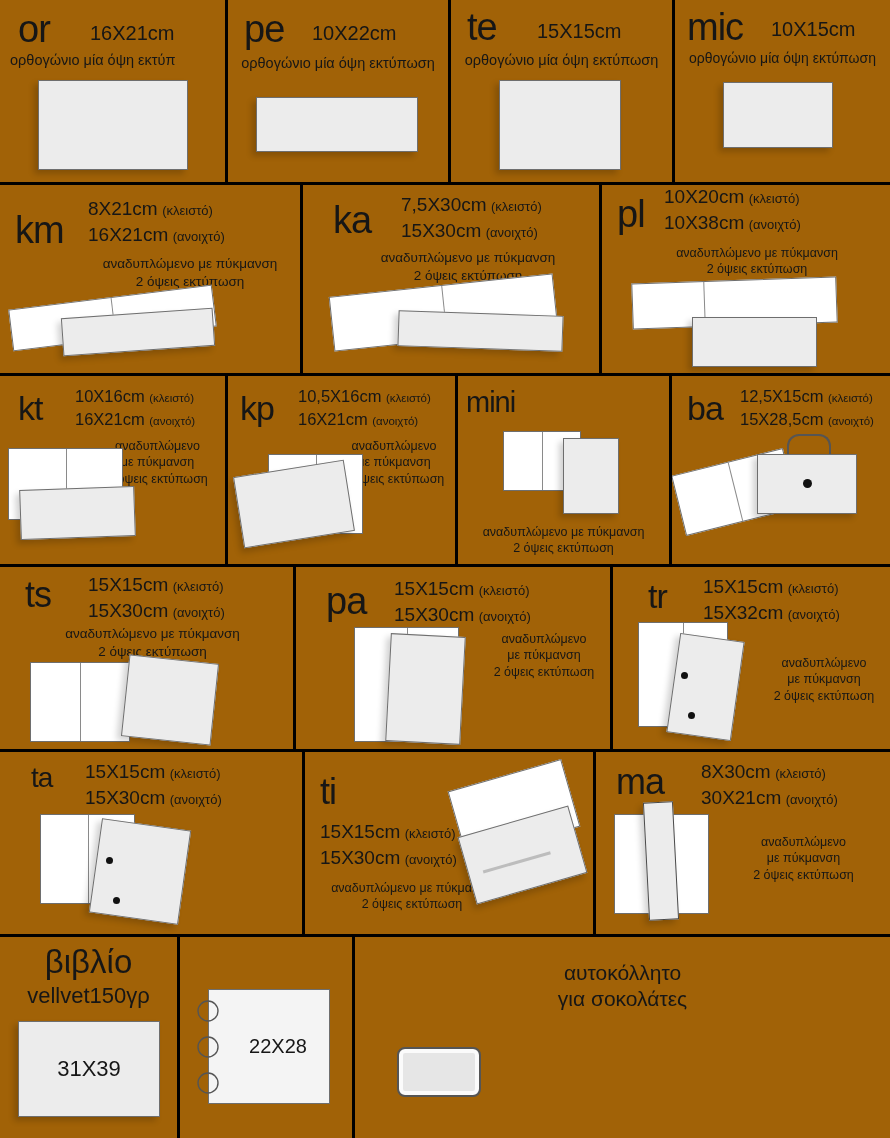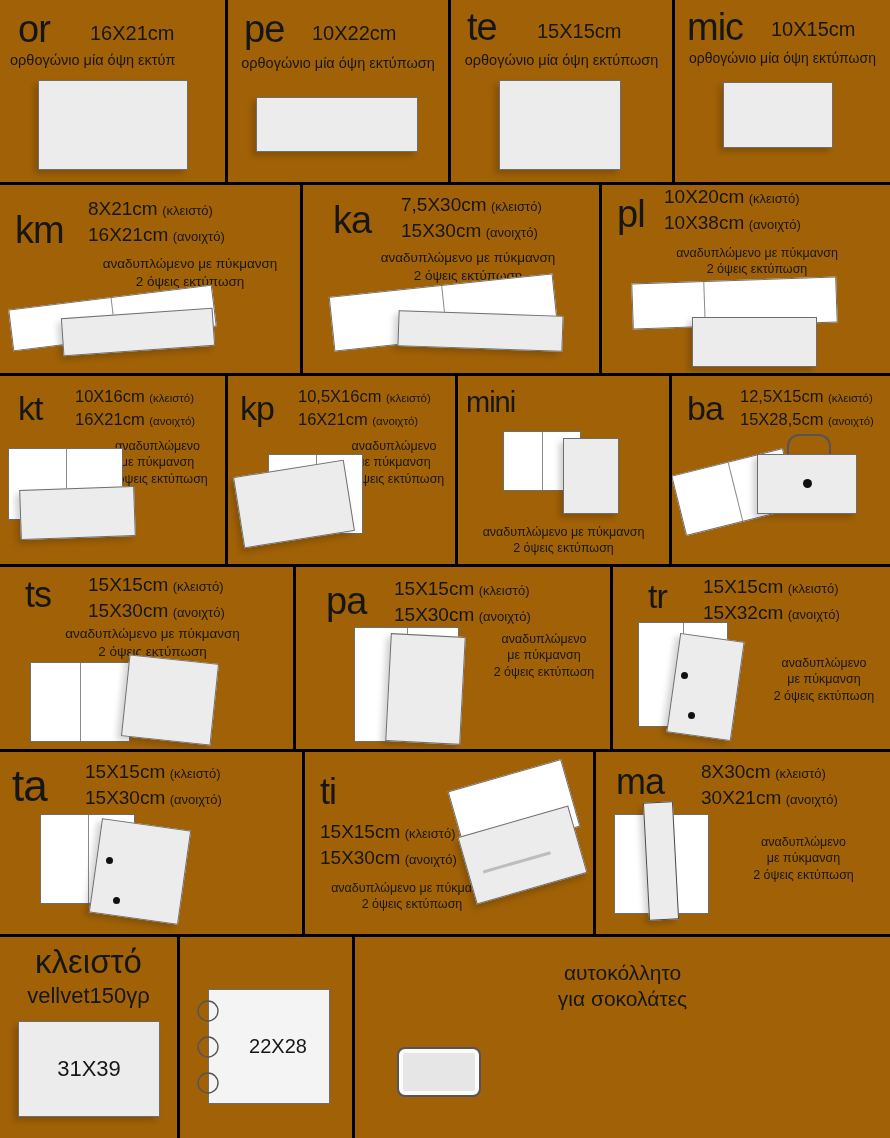--- a/index.html
+++ b/index.html
@@ -250,21 +250,21 @@
           </div>
         <div class="rect shadow" style="left:60px;top:70px;width:65px;height:100px;transform:rotate(8deg)"></div>
         <div class="dot" style="left:68px;top:105px"></div>
         <div class="dot" style="left:75px;top:145px"></div>
       </div>
     </div>
   </div>
 
   <div class="row" style="flex:0 0 182px">
     <div class="cell" style="flex:0 0 302px">
-      <div class="code" style="left:12px;top:12px;font-size:44px">ta</div>
+      <div class="code" style="left:31px;top:12px;font-size:28px">ta</div>
       <div class="sizes" style="left:85px;top:8px">
         <div><span class="sz">15X15cm</span> <span class="note">(κλειστό)</span></div>
         <div><span class="sz">15X30cm</span> <span class="note">(ανοιχτό)</span></div>
       </div>
       <div class="illus">
         <div class="wrect" style="left:40px;top:62px;width:95px;height:90px">
             <i class="vline"></i>
           </div>
         <div class="rect shadow" style="left:95px;top:72px;width:90px;height:95px;transform:rotate(8deg)"></div>
         <div class="dot" style="left:106px;top:105px"></div>
@@ -303,21 +303,21 @@
         <div class="wrect" style="left:18px;top:62px;width:95px;height:100px">
             <i class="vline"></i>
           </div>
         <div class="rect shadow" style="left:50px;top:50px;width:30px;height:118px;transform:rotate(-3deg);border-color:#4a4a4a"></div>
       </div>
     </div>
   </div>
 
   <div class="row" style="flex:1">
     <div class="cell" style="flex:0 0 177px">
-      <div class="title6" style="top:6px;font-size:33px">κλειστό</div>
+      <div class="title6" style="top:6px;font-size:33px">βιβλίο</div>
       <div class="title6" style="top:46px;font-size:22px">vellvet150γρ</div>
       <div class="illus">
         <div class="rect center shadow" style="left:18px;top:84px;width:142px;height:96px">
           <span>31X39</span>
         </div>
       </div>
     </div>
     <div class="cell" style="flex:0 0 172px">
       <div class="illus">
         <div class="wrect" style="left:28px;top:52px;width:122px;height:115px;background:#f4f4f4"></div>

